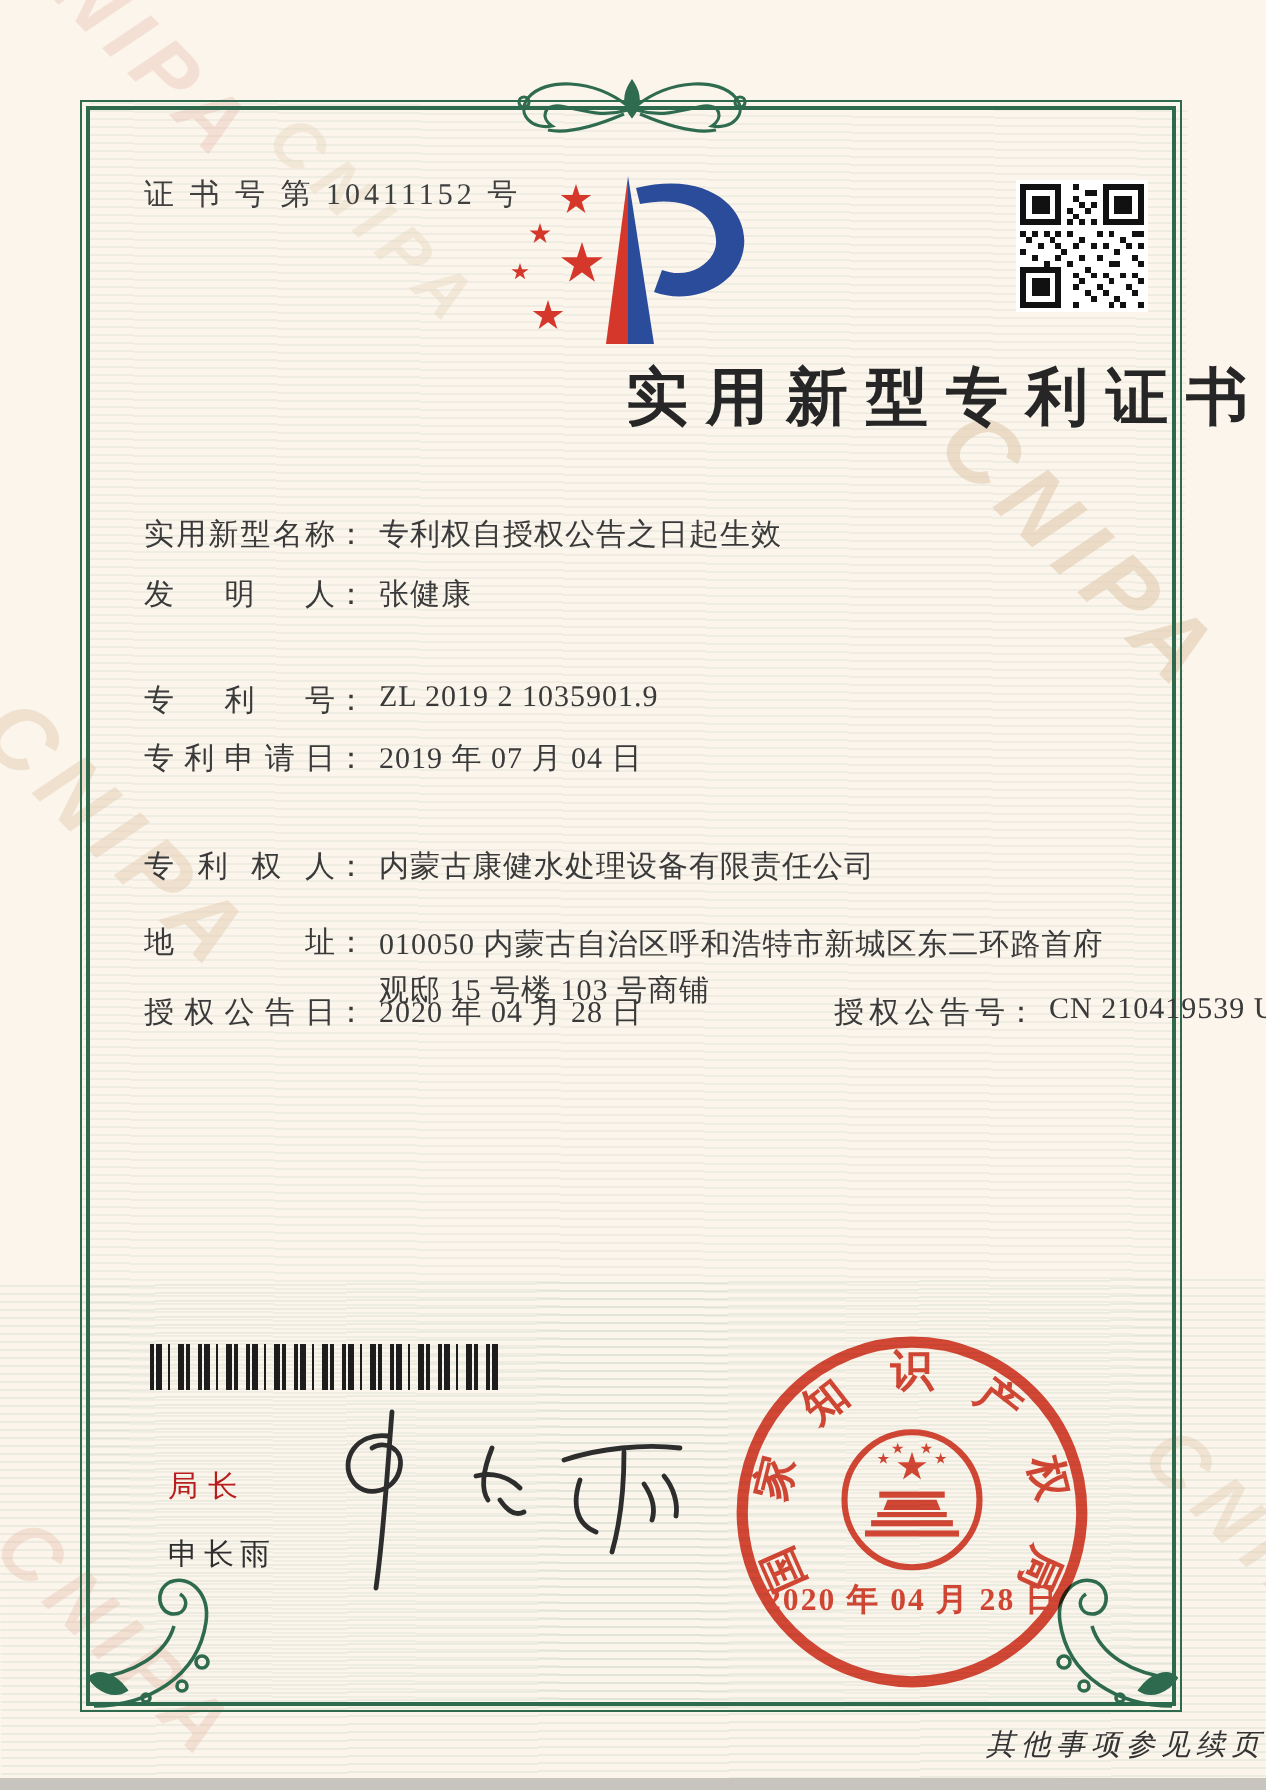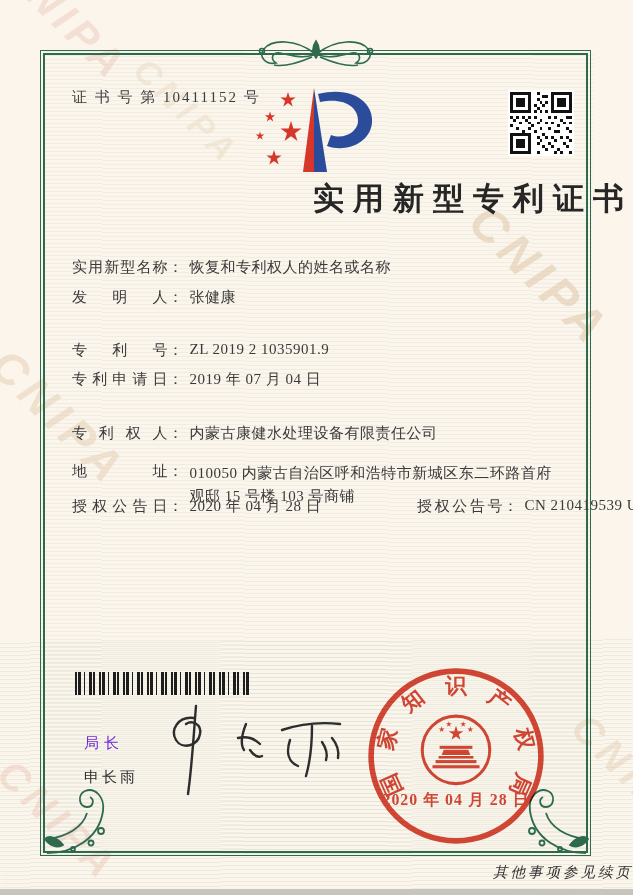--- a/index.html
+++ b/index.html
@@ -51,21 +51,21 @@
   .body-text p{margin:0;text-indent:2em;}
   
   .barcode{position:absolute;left:75px;top:672px;width:177px;height:23px;
     background:repeating-linear-gradient(90deg,
       #1d1d1d 0 2px, transparent 2px 3px,
       #1d1d1d 3px 6px, transparent 6px 9px,
       #1d1d1d 9px 10px, transparent 10px 14px,
       #1d1d1d 14px 17px, transparent 17px 18px,
       #1d1d1d 18px 20px, transparent 20px 24px);}
   
-  .sig-title{position:absolute;left:84px;top:734px;font-size:15px;letter-spacing:5px;color:#6d28d9;}
+  .sig-title{position:absolute;left:84px;top:734px;font-size:15px;letter-spacing:5px;color:#b91c1c;}
   .sig-name{position:absolute;left:84px;top:768px;font-size:15px;letter-spacing:3px;color:#2e2e2e;}
   .sig-script{position:absolute;left:150px;top:696px;}
   
   .seal{position:absolute;left:366px;top:666px;width:180px;height:180px;opacity:.93;mix-blend-mode:multiply;}
   
   .page-info{position:absolute;left:0;top:829px;width:633px;text-align:center;font-size:13px;letter-spacing:2px;color:#3c3c3c;}
   .footer-note{position:absolute;left:0;top:863px;width:633px;text-align:right;font-size:14.5px;
                font-style:italic;letter-spacing:3px;color:#333;}
   .bottom-edge{position:absolute;left:0;bottom:0;width:633px;height:6px;background:#c7c5bd;}
   .ornament{position:absolute;pointer-events:none;}
@@ -160,21 +160,21 @@
                M9,15h1v1h-1z M12,15h1v1h-1z M14,15h1v1h-1z M17,15h1v1h-1z M19,15h1v1h-1z
                M10,16h1v1h-1z M15,16h1v1h-1z M20,16h1v1h-1z M9,17h1v1h-1z M13,17h1v1h-1z M18,17h1v1h-1z
                M11,18h1v1h-1z M14,18h1v1h-1z M19,18h1v1h-1z M12,19h1v1h-1z M16,19h1v1h-1z
                M9,20h1v1h-1z M15,20h1v1h-1z M17,20h1v1h-1z M20,20h1v1h-1z"></path>
     </g>
   </svg>
 
   <div class="title">实用新型专利证书</div>
 
   <div class="field f0">
-    <span class="flabel">实用新型名称</span><span class="fcolon">：</span><span class="fvalue">恢复和专利权人的姓名或名称</span>
+    <span class="flabel">实用新型名称</span><span class="fcolon">：</span><span class="fvalue">专利权自授权公告之日起生效</span>
   </div>
   <div class="field f1">
     <span class="flabel">发明人</span><span class="fcolon">：</span><span class="fvalue">张健康</span>
   </div>
   <div class="field f2">
     <span class="flabel">专利号</span><span class="fcolon">：</span><span class="fvalue">ZL 2019 2 1035901.9</span>
   </div>
   <div class="field f3">
     <span class="flabel">专利申请日</span><span class="fcolon">：</span><span class="fvalue">2019 年 07 月 04 日</span>
   </div>

